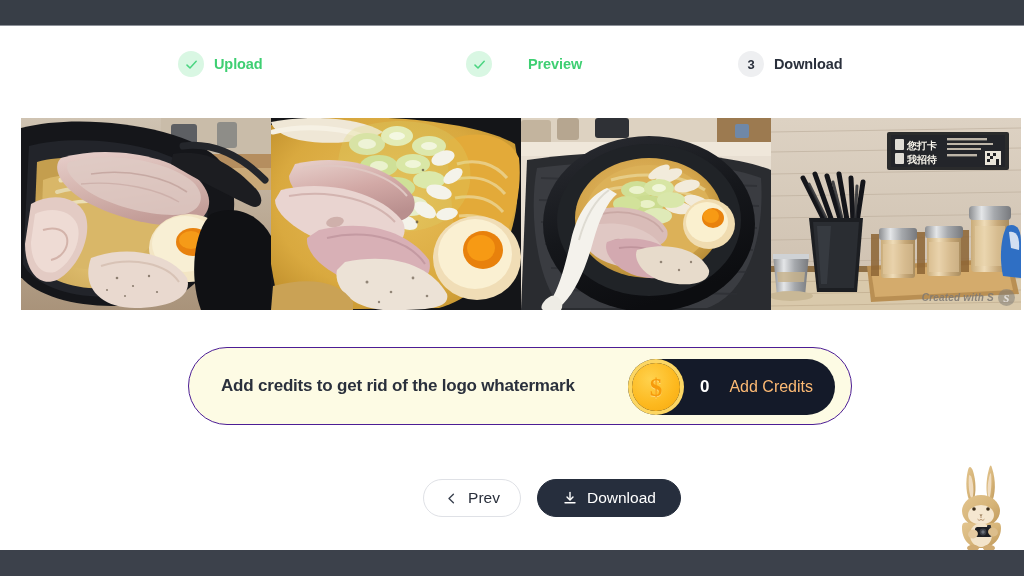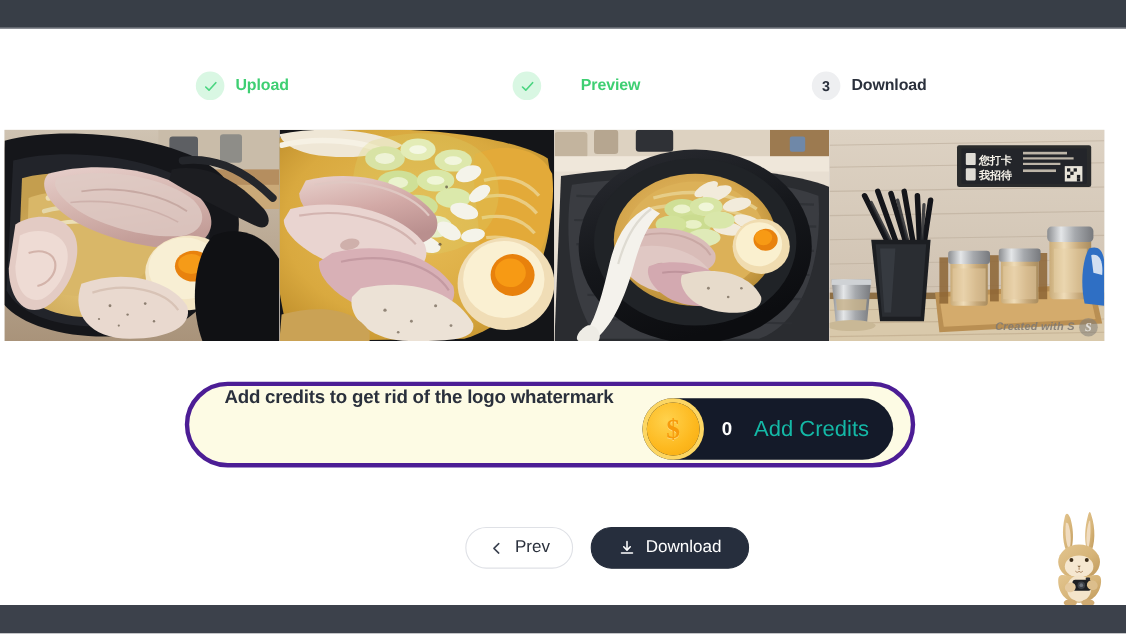--- a/index.html
+++ b/index.html
@@ -39,21 +39,21 @@
     left: 0; top: 27px;
     width: 1024px;
     height: 523px;
     background: #ffffff;
     overflow: hidden;
   }
 
   
   .stepper {
     position: absolute;
-    left: 0; top: 33px;
+    left: 0; top: 19px;
     width: 959px;
     height: 36px;
   }
   .step {
     position: absolute;
     display: flex;
     align-items: center;
     gap: 10px;
     height: 36px;
   }
@@ -89,21 +89,21 @@
     font-weight: bold;
     letter-spacing: -0.1px;
     white-space: nowrap;
   }
   .step-label.done { color: #3ECF72; }
   .step-label.pending { color: #2A303C; }
 
   
   .strip {
     position: absolute;
-    left: 4px;
+    left: 21px;
     top: 91px;
     width: 1000px;
     height: 232px;
     display: flex;
   }
   .shot {
     position: relative;
     width: 250px;
     height: 192px;
     overflow: hidden;
@@ -132,30 +132,30 @@
     color: rgba(235,232,228,0.9);
     font-size: 11px;
     font-weight: bold;
     display: flex; align-items: center; justify-content: center;
     font-family: "Liberation Serif", serif;
   }
 
   
   .credits-banner {
     position: absolute;
-    left: 168px;
+    left: 188px;
     top: 320px;
     width: 664px;
     height: 78px;
     box-sizing: border-box;
     background: #FDFBE4;
-    border: 4px solid #4c1d95;
+    border: 1px solid #4c1d95;
     border-radius: 39px;
     display: flex;
-    align-items: flex-start;
+    align-items: center;
   }
   .credits-text {
     margin-left: 32px;
     font-size: 17px;
     font-weight: bold;
     color: #2A303C;
     letter-spacing: -0.2px;
     white-space: nowrap;
   }
   .credits-pill {
@@ -188,22 +188,22 @@
     text-shadow: 0 1px 0 rgba(255,255,255,.35);
   }
   .credits-count {
     margin-left: 20px;
     font-size: 17px;
     font-weight: bold;
     color: #ffffff;
   }
   .credits-cta {
     margin-left: 20px;
-    font-size: 20px;
-    color: #14b8a6;
+    font-size: 16px;
+    color: #fdba74;
     white-space: nowrap;
   }
 
   
   .actions {
     position: absolute;
     left: 0;
     top: 452px;
     width: 1024px;
     display: flex;

